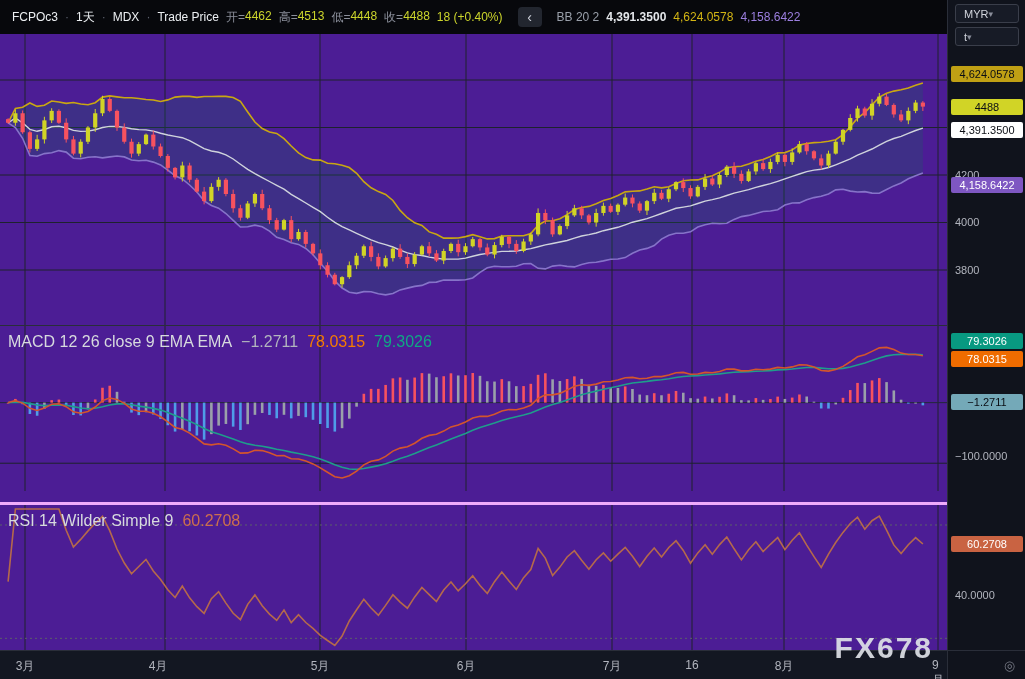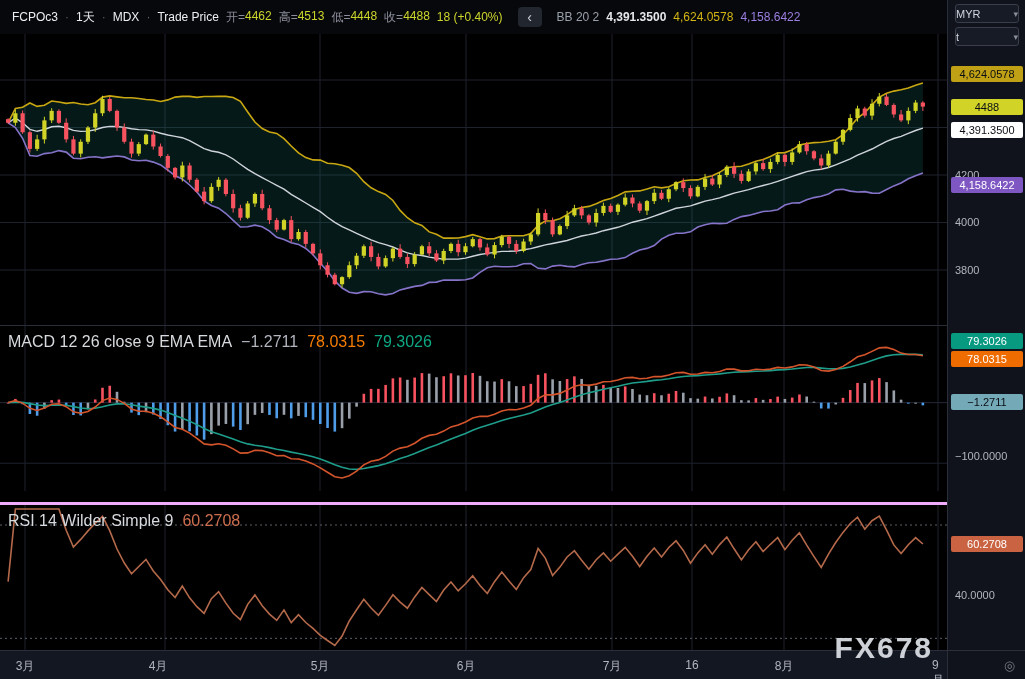--- a/index.html
+++ b/index.html
@@ -1,19 +1,19 @@
 <!DOCTYPE html>
 <html><head>
 <meta charset="utf-8">
 <style>
   * { box-sizing: border-box; margin: 0; padding: 0; }
   html,body { background:#131722; }
   .app {
     position: relative; width: 1025px; height: 679px; overflow: hidden;
-    background:#000000; color:#d1d4dc;
+    background:#4c1d95; color:#d1d4dc;
     font-family:"Liberation Sans","DejaVu Sans",sans-serif; font-size:12px;
   }
   
   .header {
     position:absolute; left:0; top:0; width:947px; height:34px;
     background:#07080c; display:flex; align-items:center;
     padding-left:12px; gap:7px; z-index:6; white-space:nowrap;
   }
   .sym  { color:#eceff2; }
   .sep  { color:#5d616e; }
@@ -59,22 +59,22 @@
     font-size:12px; color:#b2b5be;
   }
   
   .scale-col {
     position:absolute; left:947px; top:0; width:78px; height:650px;
     background:#10131c; border-left:1px solid #2a2e39;
   }
   .scale-btn {
     position:absolute; left:7px; width:64px; height:19px;
     border:1px solid #3a3e4a; border-radius:3px; background:#171b26;
-    display:flex; align-items:center; justify-content:space-between;
-    padding:0 0; font-size:11px; color:#d1d4dc; cursor:pointer;
+    display:flex; align-items:center; justify-content:flex-start;
+    padding:0 8px; font-size:11px; color:#d1d4dc; cursor:pointer;
   }
   .scale-btn .caret { color:#8b8f9b; font-size:9px; }
   .badge {
     position:absolute; left:3px; width:72px; height:16px; border-radius:2px;
     font-size:11px; line-height:16px; text-align:center;
   }
   .badge.dark  { color:#0b0e14; }
   .badge.light { color:#ffffff; }
   .tick { position:absolute; left:7px; font-size:11px; color:#b2b5be; }
   .axis-corner {

